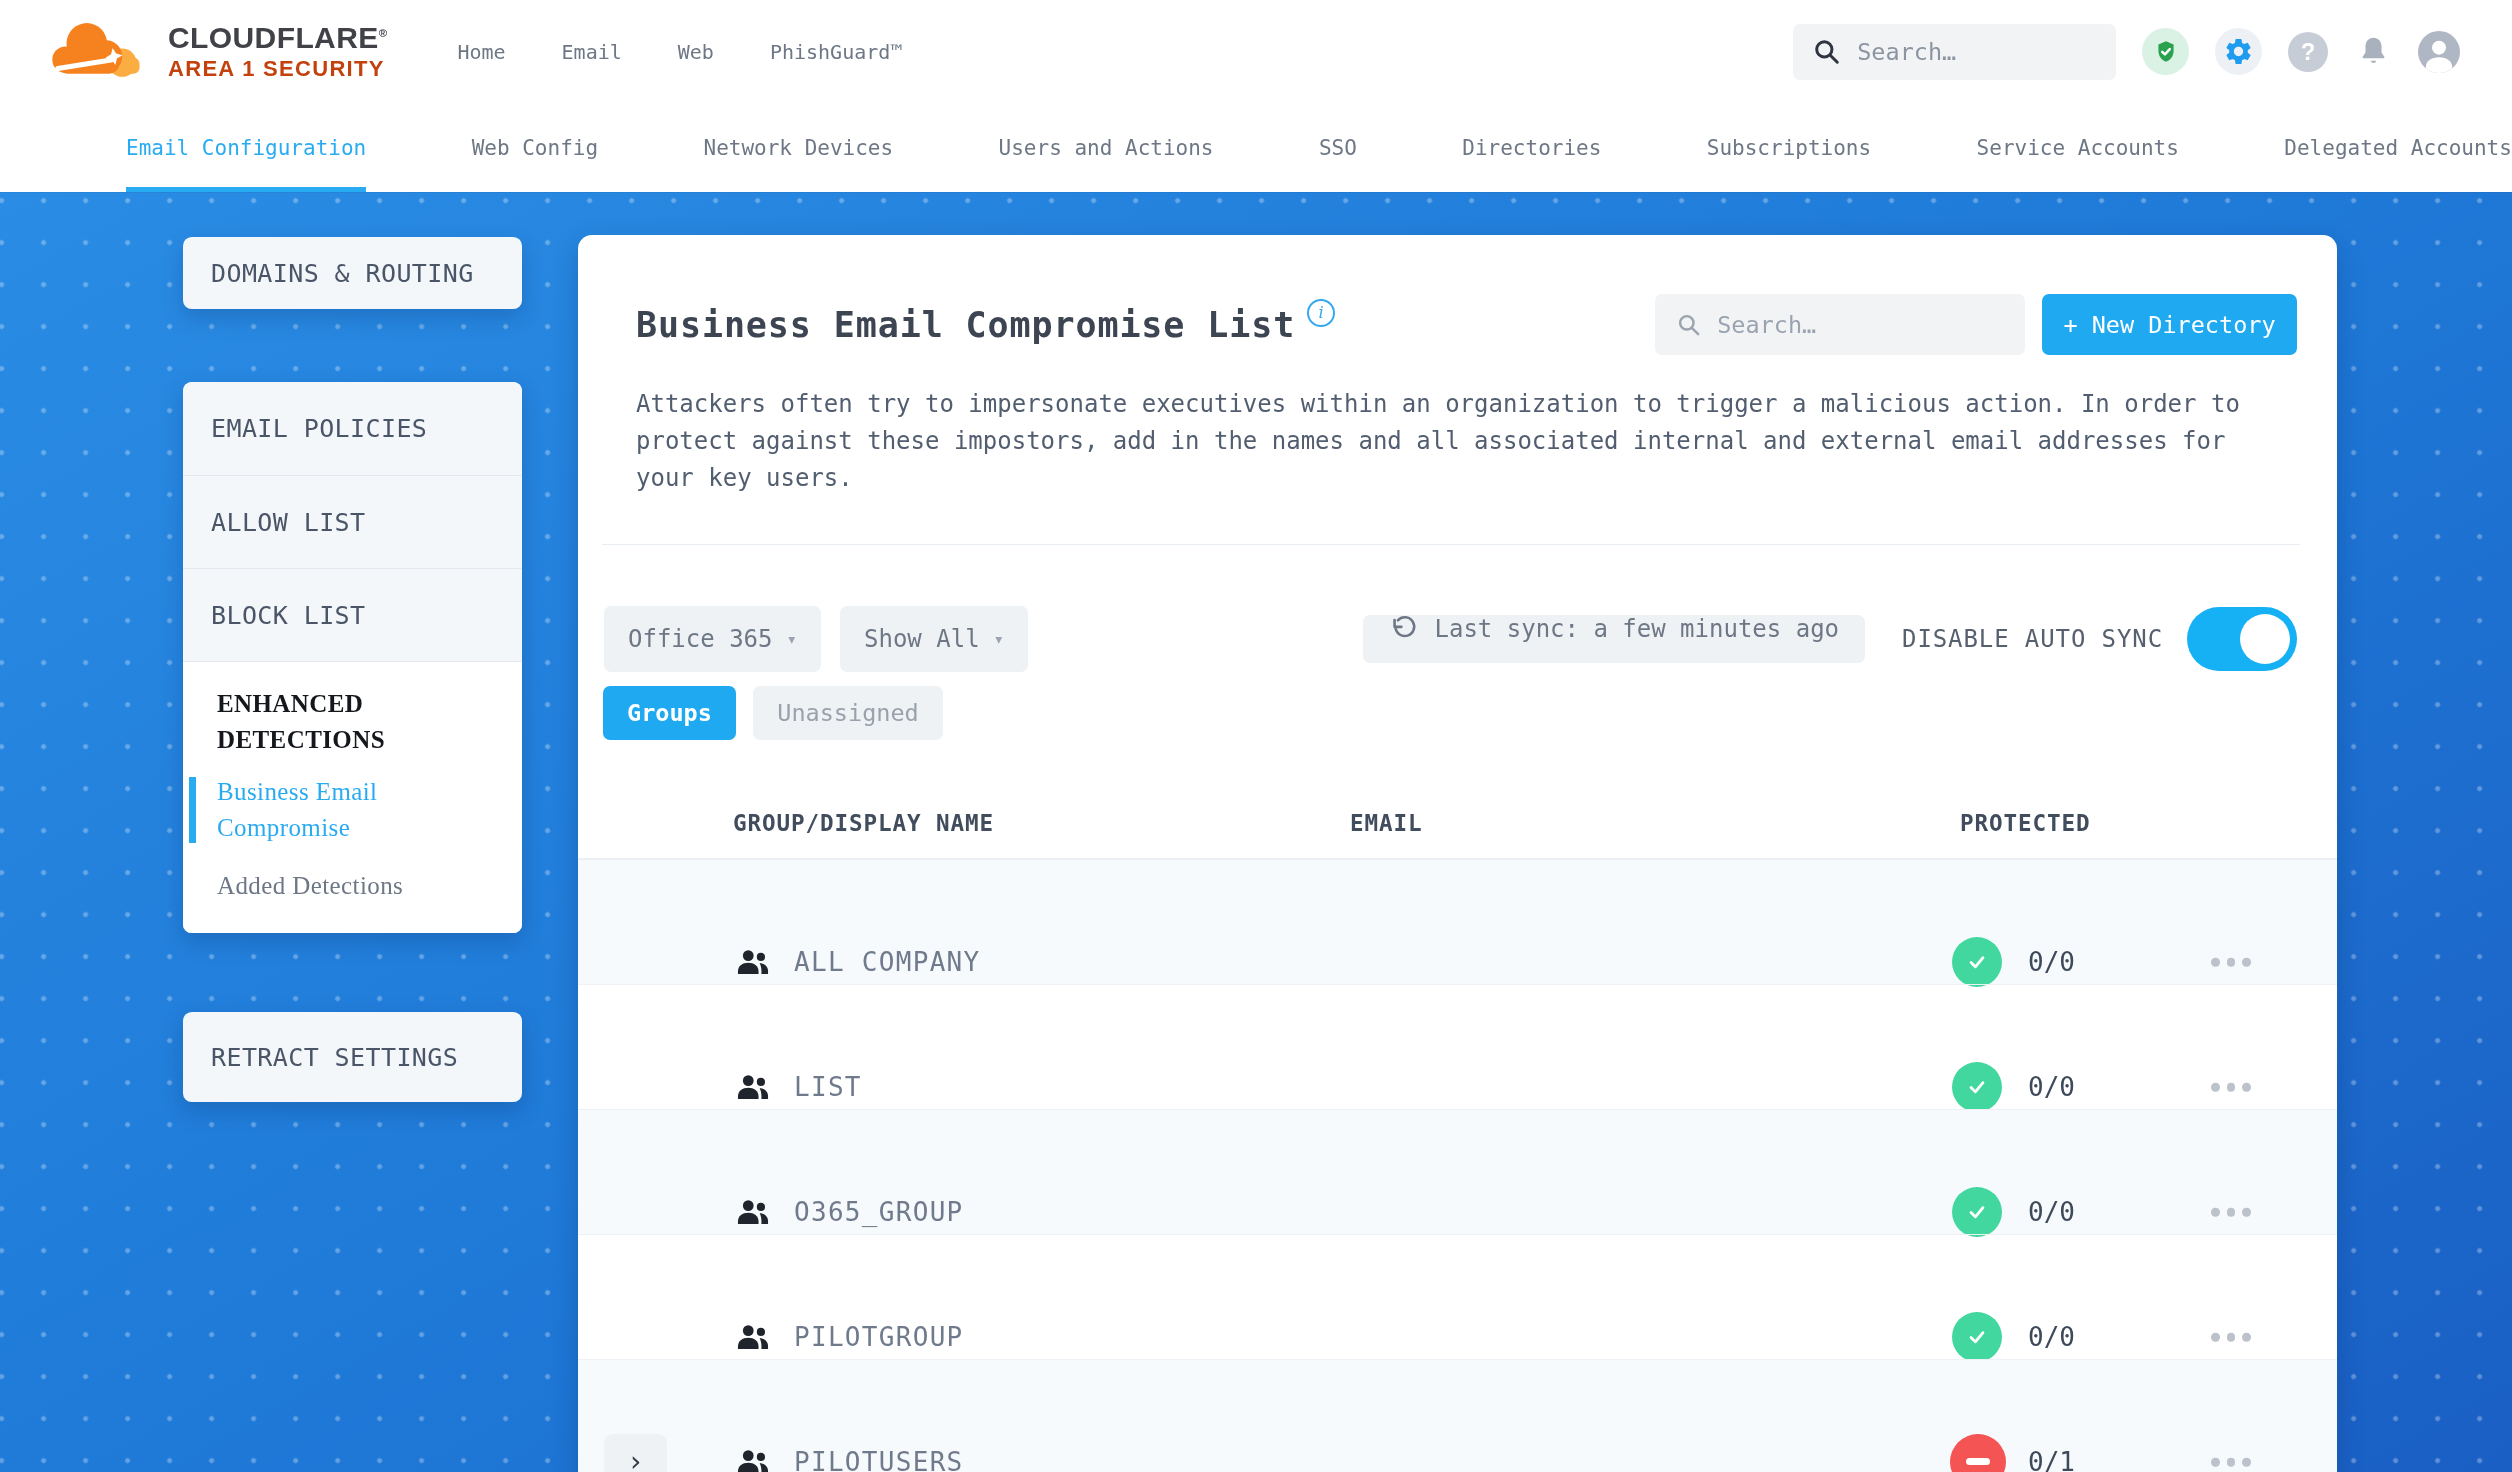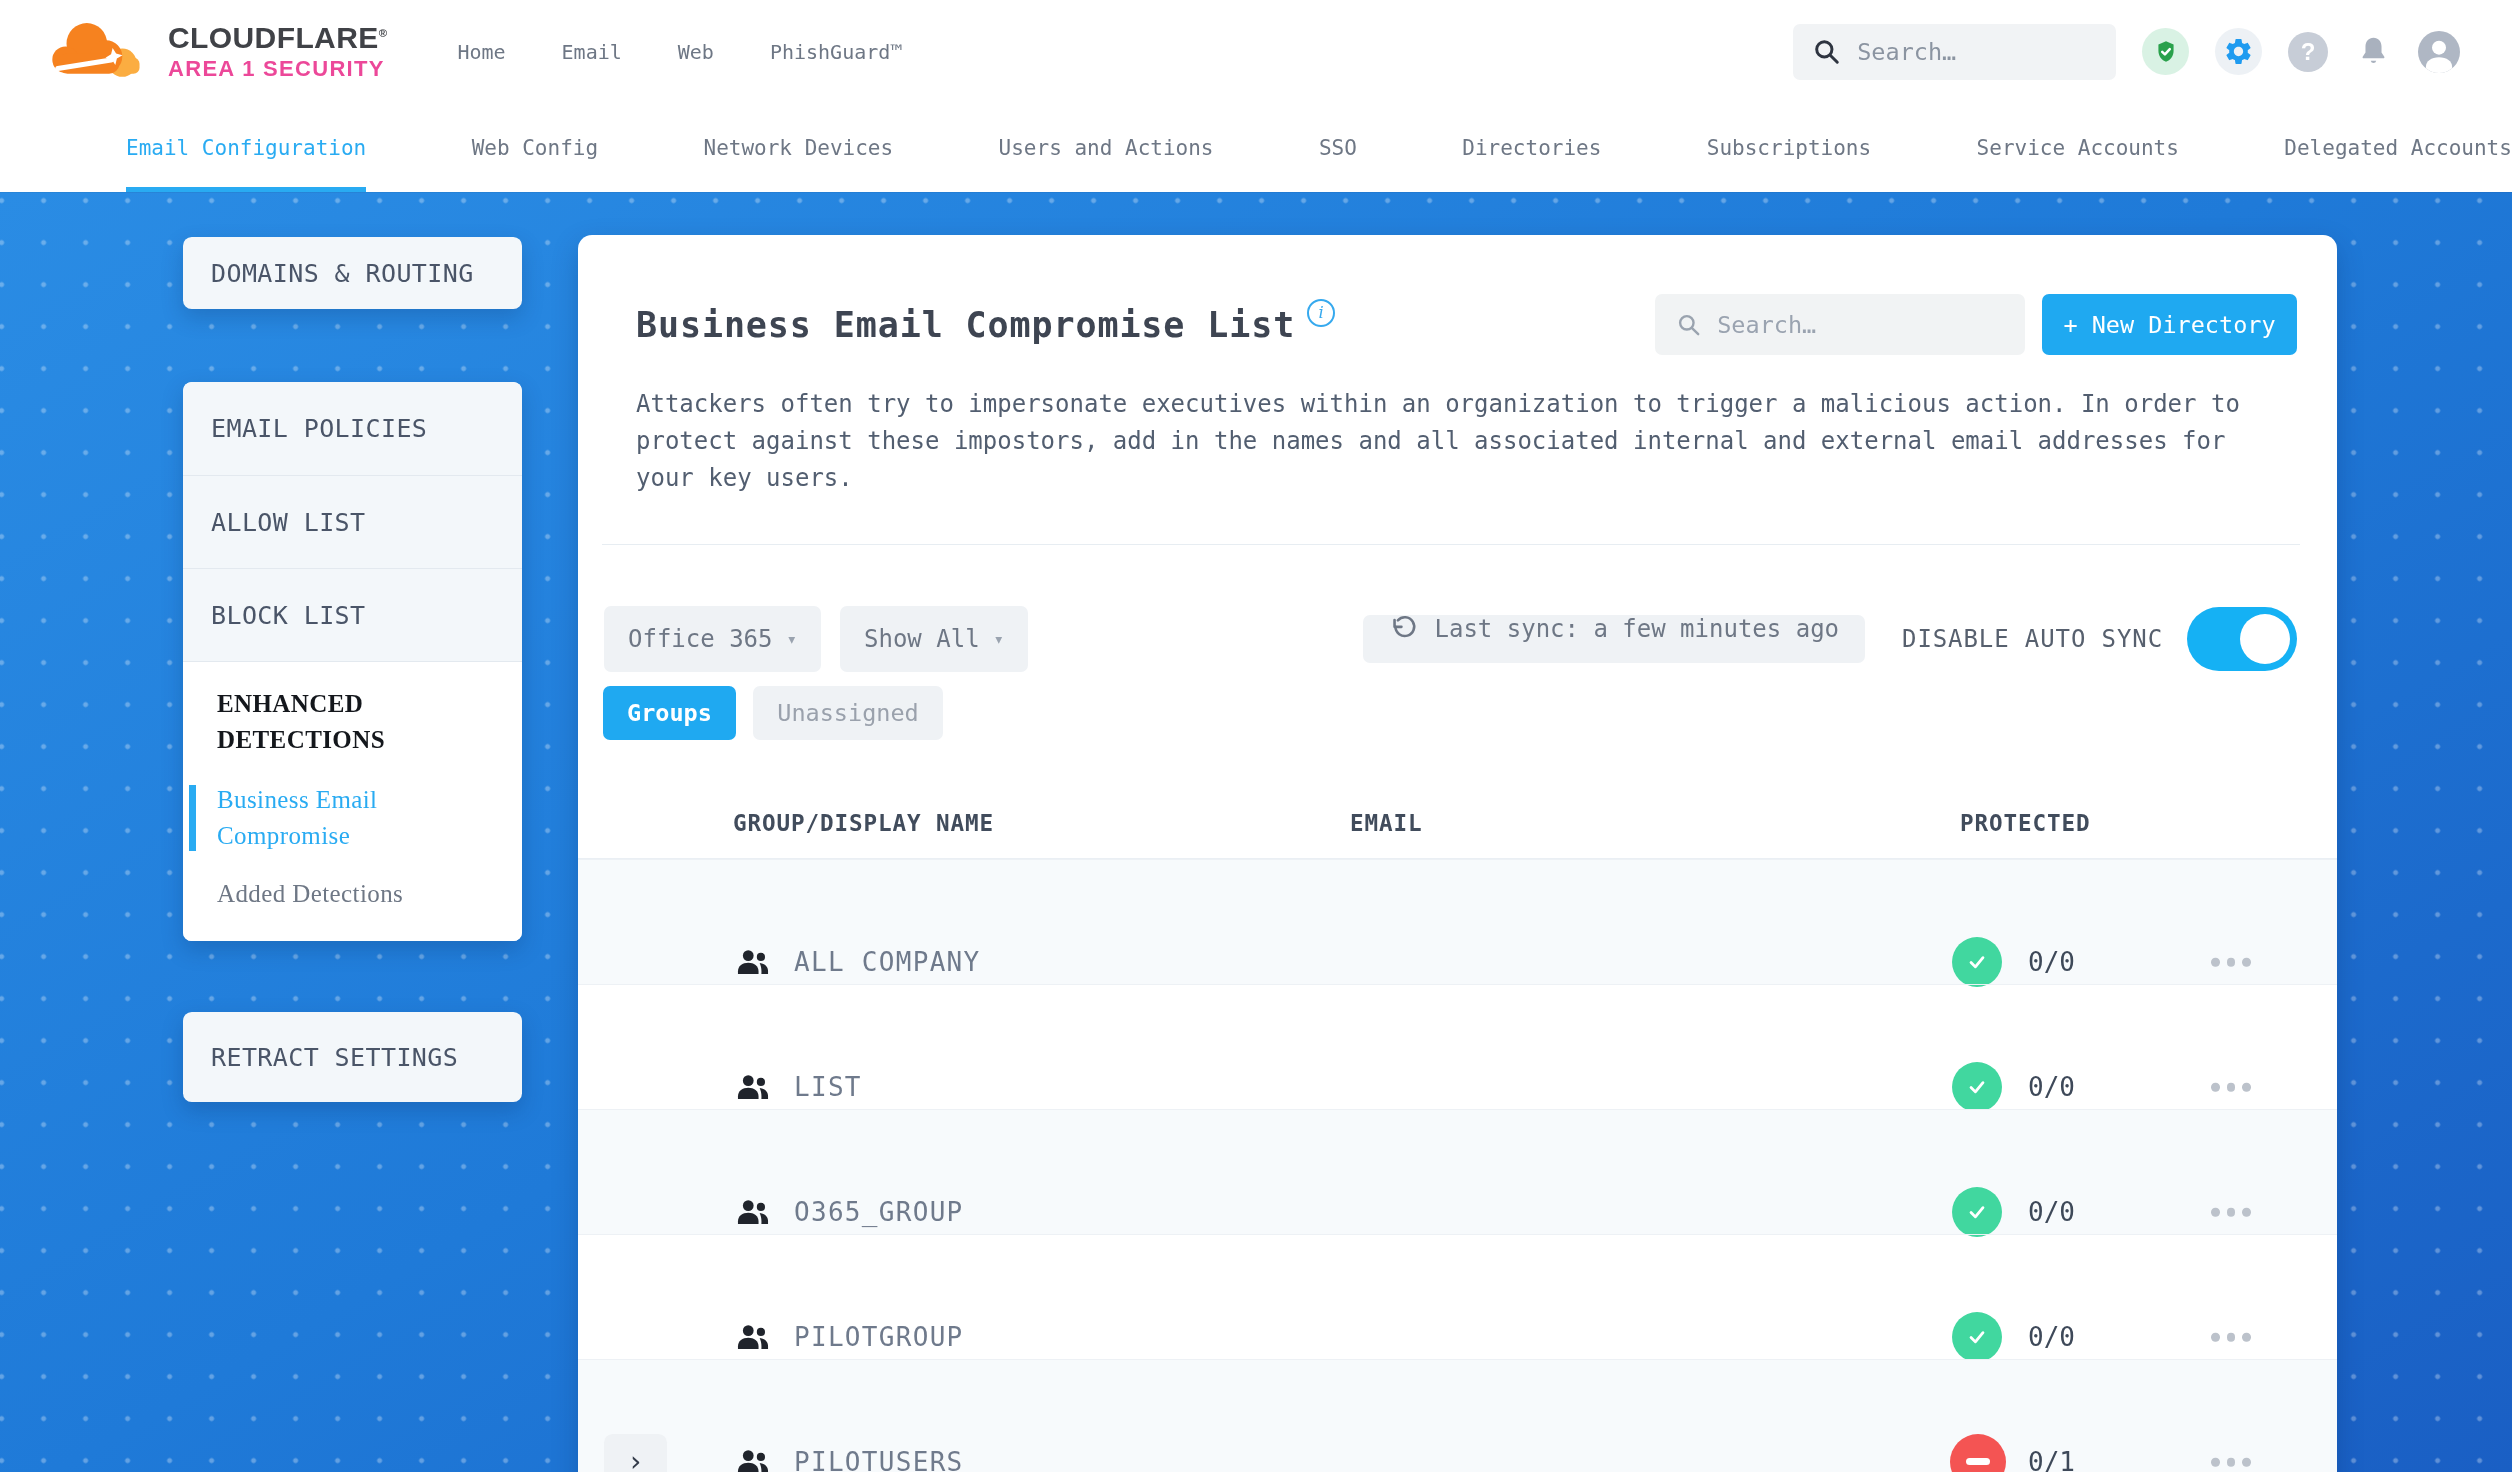--- a/index.html
+++ b/index.html
@@ -12,21 +12,21 @@
 
   
   .topbar {
     height:103px; background:#fff; display:flex; align-items:center;
     padding:0 52px 0 48px; position:relative; z-index:3;gap:39px;
   }
   .logo { display:flex; align-items:center; gap:14px; cursor:pointer; }
   .brand-text { display:flex; flex-direction:column; line-height:1.05; font-family:"Liberation Sans", sans-serif; }
   .brand-line1 { font-size:30px; font-weight:800; letter-spacing:0.4px; color:#404247; }
   .brand-line1 sup { font-size:11.3px; font-weight:700; vertical-align:super; }
-  .brand-line2 { font-size:22px; font-weight:700; letter-spacing:1.3px; color:#ec4899; margin-top:3.5px; }
+  .brand-line2 { font-size:22px; font-weight:700; letter-spacing:1.3px; color:#c2410c; margin-top:3.5px; }
   .main-nav { display:flex; gap:56px; margin-left:31px; font-size:20px; color:#6E7785; }
   .main-nav span { cursor:pointer; }
   .top-right { margin-left:auto; display:flex; align-items:center; gap:26px; }
   .search-box {
     width:323px; height:56px; background:#F1F3F5; border-radius:7px;
     display:flex; align-items:center; padding:0 19px; gap:15.6px;
   }
   .search-box input {
     border:none; outline:none; background:transparent; width:100%;
     font-family:inherit; font-size:23.5px; color:#3a4250;
@@ -76,21 +76,21 @@
     color:#4A5568; font-size:25px; letter-spacing:0.4px;
   }
   .card1 { top:45px;  height:72px; }
   .card3 { top:820px; height:90px; }
   .card2 { top:190px; }
   .side-single { height:100%; display:flex; align-items:center; padding:0 28px; cursor:pointer; }
   .side-item { height:93px; display:flex; align-items:center; padding:0 28px; background:#F3F7FA; cursor:pointer; }
   .side-item + .side-item { border-top:1.7px solid #E3E9EF; }
   .enh-section { background:#fff; padding:24px 34px 33px; border-top:1.7px solid #E3E9EF;font-family:Liberation Serif, serif; }
   .enh-title { color:#14171C; font-weight:bold; line-height:1.45; font-size:25px; }
-  .bec-item { position:relative; margin-top:23px; color:#29ABF2; line-height:1.45; cursor:pointer; }
+  .bec-item { position:relative; margin-top:15px; color:#29ABF2; line-height:1.45; cursor:pointer; }
   .bec-item::before {
     content:""; position:absolute; left:-28px; top:3.5px; bottom:3.5px; width:7px; background:#29ABF2;
   }
   .added-item { margin-top:26px; color:#6E7785; cursor:pointer; }
 
   
   .panel {
     position:absolute; left:578px; top:43px; width:1759px; height:1269px;
     background:#fff; border-radius:14px; box-shadow:0 10.4px 26px rgba(8,40,90,.25);
     overflow:hidden;

